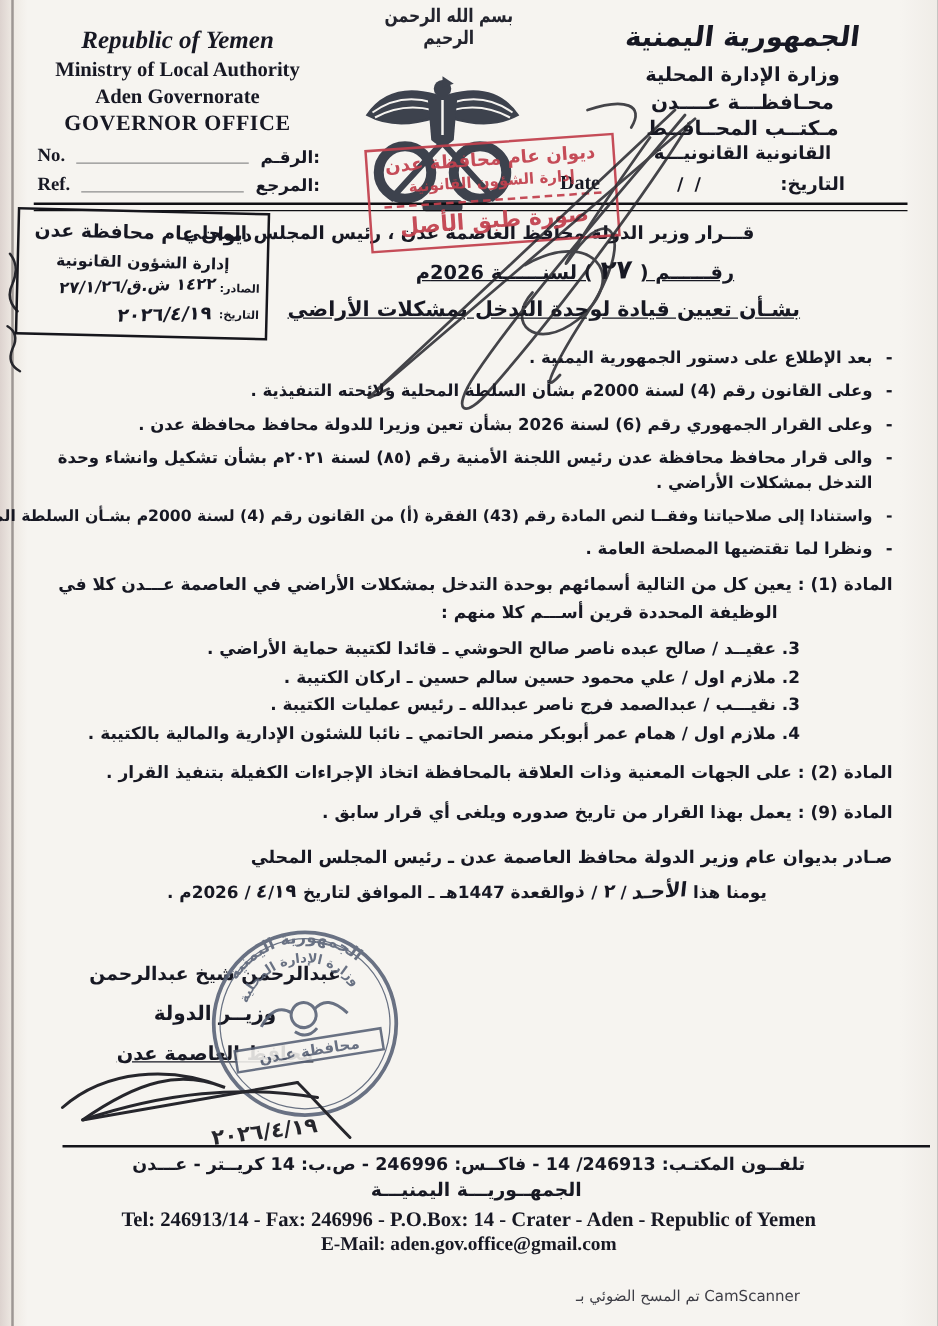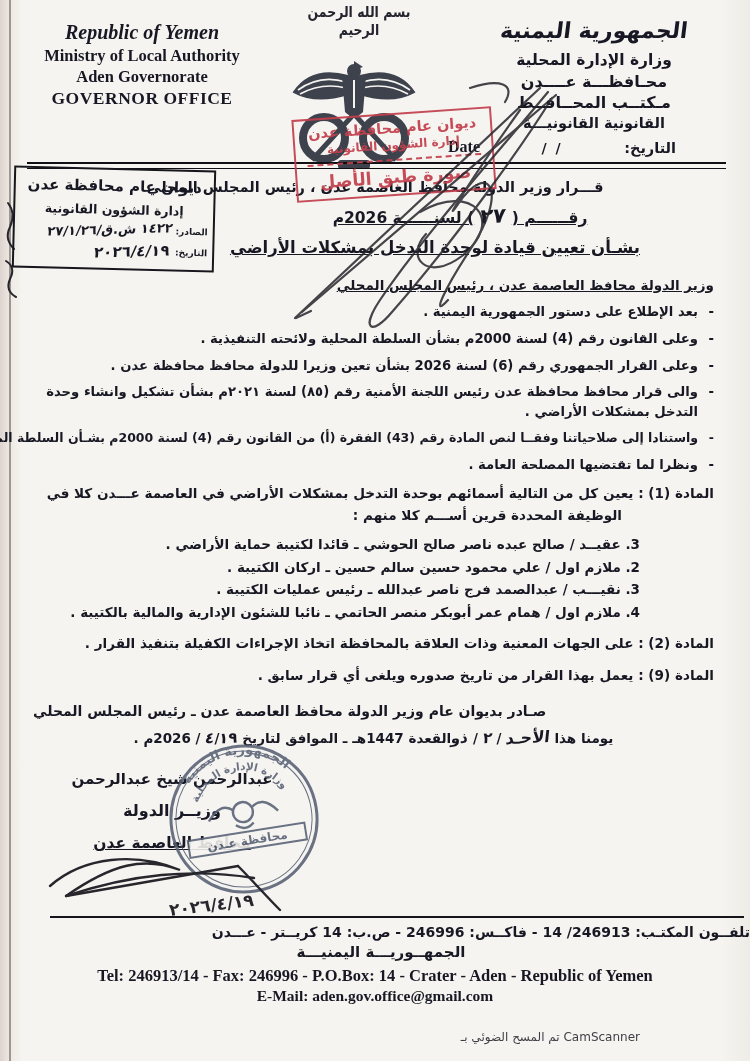--- a/index.html
+++ b/index.html
@@ -59,54 +59,66 @@
   .authority{font-size:13.5px;font-weight:bold;text-decoration:underline;margin-bottom:9px;}
   .pitem{position:relative;padding-right:16px;font-size:13.2px;font-weight:bold;line-height:1.5;margin-bottom:7px;}
   .pitem .mk{position:absolute;right:0;top:0;}
   .pitem.tight{font-size:12.5px;white-space:nowrap;}
   .decided{text-align:center;margin:13px 0 11px;font-size:18px;font-weight:bold;}
   .decided span{display:inline-block;padding:0 16px 3px;border-bottom:1.6px solid #171823;text-decoration:underline;text-underline-offset:6px;}
   .article{font-size:13.6px;font-weight:bold;line-height:1.65;padding-right:92px;text-indent:-92px;margin-bottom:10px;}
   .article .lbl{letter-spacing:.3px;}
   .appointees{padding-right:74px;margin:6px 0 12px;}
   .appointees .ap{font-size:13.5px;font-weight:bold;margin-bottom:6.5px;}
-  .issued{text-align:left;font-size:14px;font-weight:bold;margin-top:16px;}
+  .issued{text-align:right;font-size:14px;font-weight:bold;margin-top:16px;}
   .dateline{text-align:center;font-size:13.5px;font-weight:bold;margin-top:9px;}
   .dateline .hand{font-size:15px;}
   .dateline .hday{font-size:16px;}
   
   .sig{left:52px;top:770px;width:240px;text-align:center;font-weight:bold;z-index:2;}
   .sig .n{font-size:15px;}
   .sig .t1{font-size:16px;margin-top:13px;}
   .sig .t2{font-size:15.5px;margin-top:14px;text-decoration:underline;}
   .round-stamp{left:165px;top:740px;width:158px;height:158px;transform:rotate(-9deg);z-index:3;opacity:.88;}
   .sig-scribble{left:40px;top:846px;width:260px;height:78px;z-index:4;}
   
   .footer-rule{left:50px;right:6px;top:916px;border-top:2.6px solid #14141a;}
   .footer{left:0;right:0;top:924px;text-align:center;z-index:2;}
-  .footer .f-ar{direction:rtl;font-size:14px;font-weight:bold;text-align:right;}
+  .footer .f-ar{direction:rtl;font-size:14px;font-weight:bold;}
   .footer .f-country{direction:rtl;font-size:15px;font-weight:bold;margin-top:3px;letter-spacing:1px;padding-left:12px;}
   .footer .f-en{font-family:"Liberation Serif",serif;font-weight:bold;font-size:16.5px;margin-top:5px;}
   .footer .f-mail{font-family:"Liberation Serif",serif;font-weight:bold;font-size:15.5px;margin-top:1px;}
   .cam{right:110px;top:1030px;font-size:12px;color:#3e3e46;direction:ltr;}
   .pen{left:0;top:0;width:750px;height:1061px;z-index:8;pointer-events:none;}
   svg text{font-family:"DejaVu Sans",sans-serif;}
 </style>
 </head>
 <body>
 
 <div class="page">
 
   <div class="abs en-block">
     <div class="l1">Republic of Yemen</div>
     <div class="l2">Ministry of Local Authority</div>
     <div class="l3">Aden Governorate</div>
     <div class="l4">GOVERNOR OFFICE</div>
   </div>
 
+  <div class="abs noref">
+    <div class="row">
+      <span class="en">No.</span>
+      <span class="fill"></span>
+      <span class="ar">الرقـم:</span>
+    </div>
+    <div class="row">
+      <span class="en">Ref.</span>
+      <span class="fill"></span>
+      <span class="ar">المرجع:</span>
+    </div>
+  </div>
 
   <div class="abs bismillah">بسم الله الرحمن الرحيم</div>
 
   <svg class="abs" style="left:286px;top:56px;" width="136" height="132" viewBox="0 0 136 132">
     <g fill="#2e3340" stroke="#2e3340" opacity="0.92">
       <circle cx="68" cy="15" r="7" stroke="none"></circle>
       <polygon points="68,5 77,11 68,14" stroke="none"></polygon>
       <path d="M8,36 Q26,10 62,20 L62,38 Q30,48 8,36 Z" stroke-width="2" fill="#2e3340"></path>
       <path d="M128,36 Q110,10 74,20 L74,38 Q106,48 128,36 Z" stroke-width="2" fill="#2e3340"></path>
       <path d="M12,34 Q34,18 60,26 M14,38 Q36,26 60,32" stroke="#f6f4f0" stroke-width="1.6" fill="none"></path>
@@ -156,21 +168,20 @@
     </div>
   </div>
 
   <div class="abs titles">
     <div class="t1">قـــرار وزير الدولة محافظ العاصمة عدن ، رئيس المجلس المحلي</div>
     <div class="t2"><span>رقــــــم (</span><span class="num hand">٢٧</span><span>) لسنــــــة 2026م</span></div>
     <div class="t3">بشـأن تعيين قيادة لوحدة التدخل بمشكلات الأراضي</div>
   </div>
 
   <div class="abs body">
-    <div class="authority">وزير الدولة محافظ العاصمة عدن ، رئيس المجلس المحلي</div>
 
     <div class="pitem"><span class="mk">-</span><span>بعد الإطلاع على دستور الجمهورية اليمنية .</span></div>
     <div class="pitem"><span class="mk">-</span><span>وعلى القانون رقم (4) لسنة 2000م بشأن السلطة المحلية ولائحته التنفيذية .</span></div>
     <div class="pitem"><span class="mk">-</span><span>وعلى القرار الجمهوري رقم (6) لسنة 2026 بشأن تعين وزيرا للدولة محافظ محافظة عدن .</span></div>
     <div class="pitem"><span class="mk">-</span><span>والى قرار محافظ محافظة عدن رئيس اللجنة الأمنية رقم (٨٥) لسنة ٢٠٢١م بشأن تشكيل وانشاء وحدة التدخل بمشكلات الأراضي .</span></div>
     <div class="pitem tight"><span class="mk">-</span><span>واستنادا إلى صلاحياتنا وفقــا لنص المادة رقم (43) الفقرة (أ) من القانون رقم (4) لسنة 2000م بشـأن السلطة المحلية .</span></div>
     <div class="pitem"><span class="mk">-</span><span>ونظرا لما تقتضيها المصلحة العامة .</span></div>
 
 
     <div class="article"><span class="lbl">المادة (1) :</span> <span>يعين كل من التالية أسمائهم بوحدة التدخل بمشكلات الأراضي في العاصمة عـــدن كلا في الوظيفة المحددة قرين أســـم كلا منهم :</span></div>

